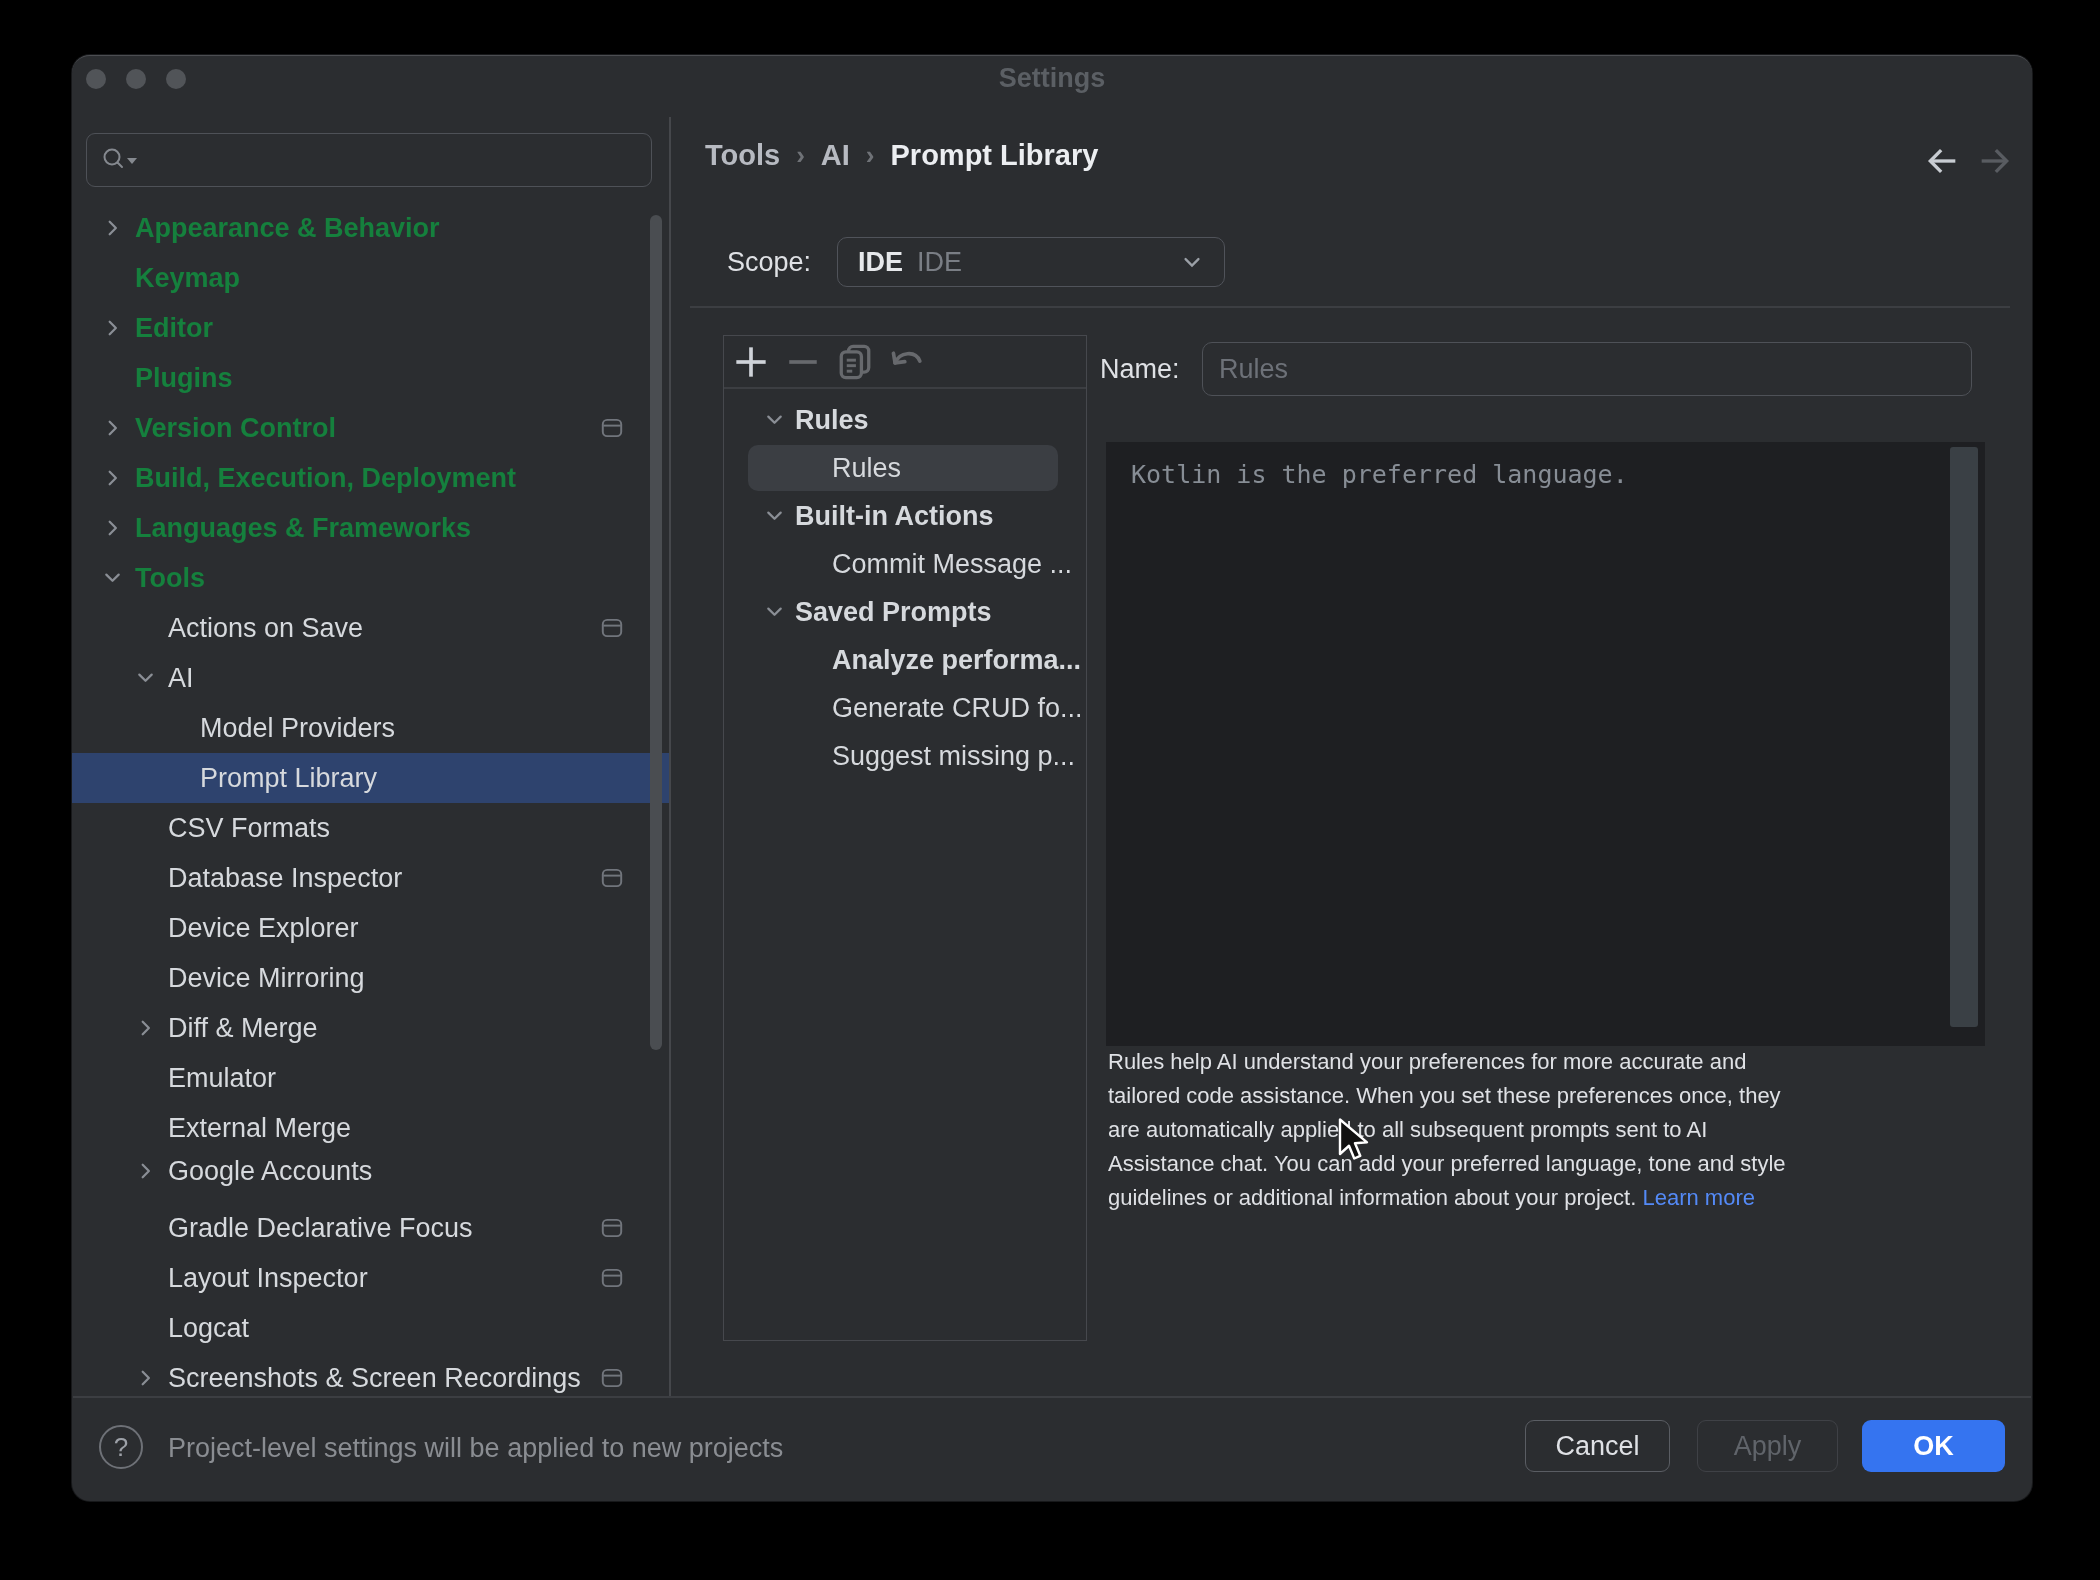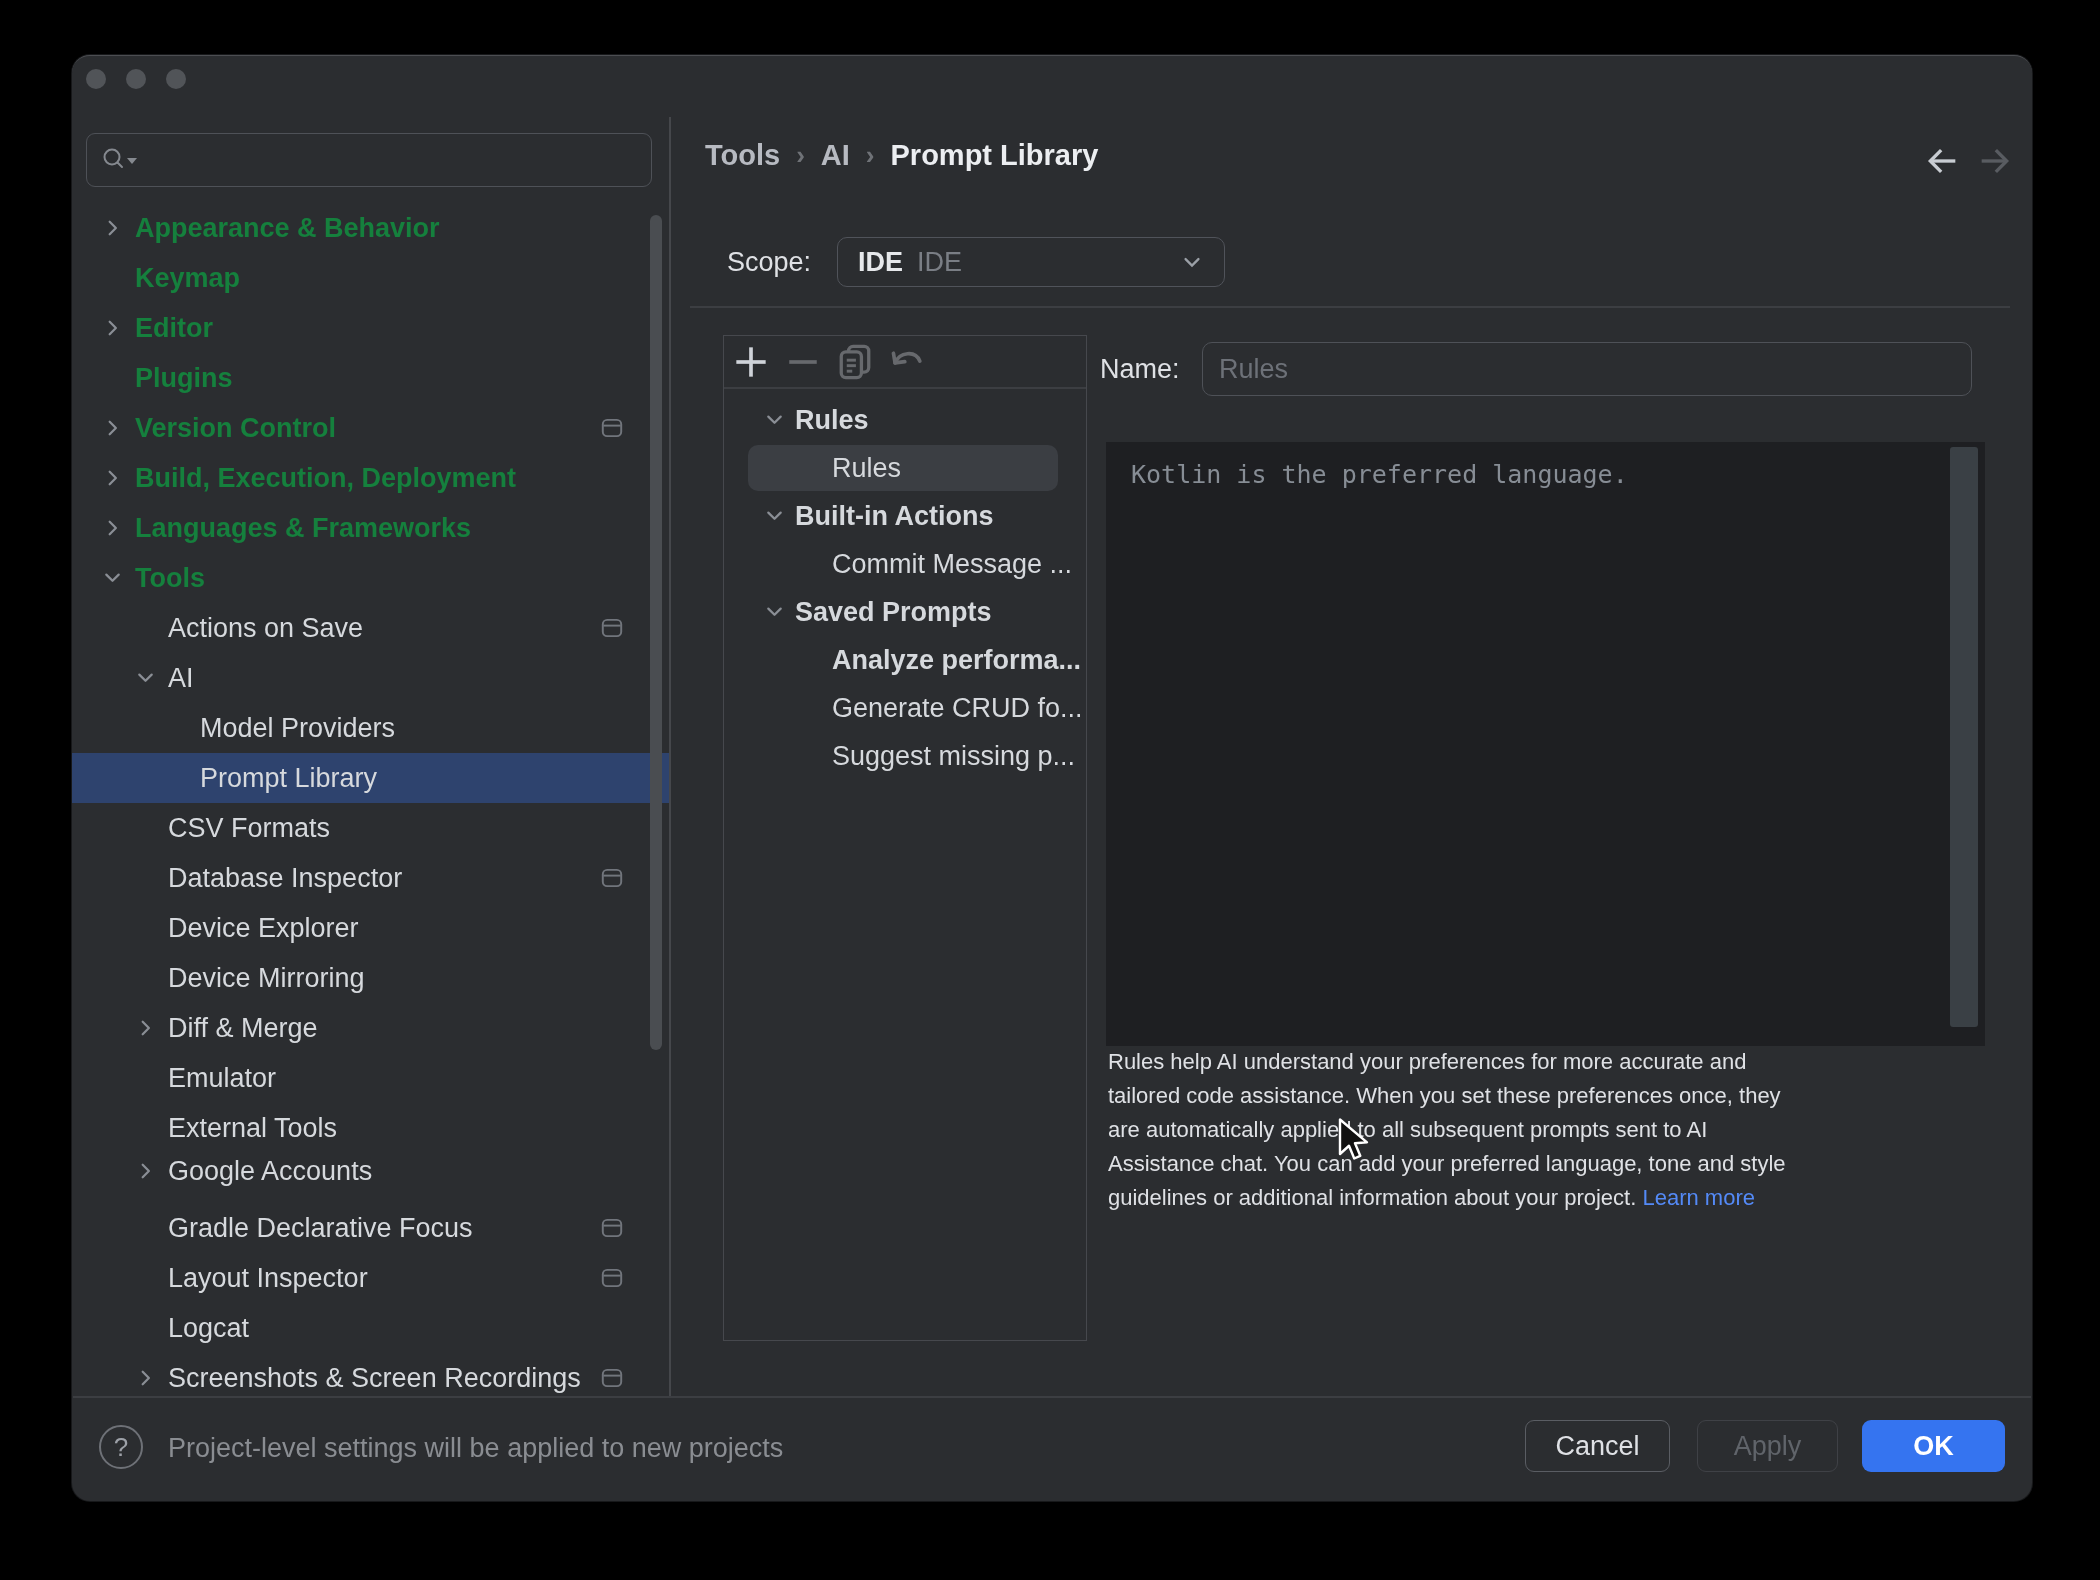--- a/index.html
+++ b/index.html
@@ -70,20 +70,21 @@
 </style>
 </head>
 <body>
 
 <div id="stage">
   <div class="abs window"></div>
 
   <span class="tl" style="left:86px"></span>
   <span class="tl" style="left:126px"></span>
   <span class="tl" style="left:166px"></span>
+  <div class="abs title">Settings</div>
 
   <div class="abs search">
     <span class="abs" style="left:14px;top:11px">
       <svg width="42" height="30" viewBox="0 0 42 30">
         <circle cx="11" cy="12" r="7.5" fill="none" stroke="#85898f" stroke-width="2"></circle>
         <line x1="16.5" y1="17.5" x2="21" y2="22" stroke="#85898f" stroke-width="2" stroke-linecap="round"></line>
         <polygon points="26,13 36,13 31,19" fill="#85898f"></polygon>
       </svg>
     </span>
     <input type="text" style="">
@@ -174,21 +175,21 @@
       <div class="side-row" style="top: 1003px;">
         <svg width="27" height="27" viewBox="0 0 24 24" class="chev" style="left: 60px;">
           <polyline points="9.5,6.5 15,12 9.5,17.5" fill="none" stroke="#8a8e95" stroke-width="2" stroke-linecap="round" stroke-linejoin="round"></polyline>
         </svg>
         <span class="lbl" style="left: 96px;">Diff &amp; Merge</span>
       </div>
       <div class="side-row" style="top: 1053px;">
         <span class="lbl" style="left: 96px;">Emulator</span>
       </div>
       <div class="side-row" style="top: 1103px;">
-        <span class="lbl" style="left: 96px;">External Tools</span>
+        <span class="lbl" style="left: 96px;">External Merge</span>
       </div>
       <div class="side-row" style="top: 1146px; text-align: center;">
         <svg width="27" height="27" viewBox="0 0 24 24" class="chev" style="left: 60px;">
           <polyline points="9.5,6.5 15,12 9.5,17.5" fill="none" stroke="#8a8e95" stroke-width="2" stroke-linecap="round" stroke-linejoin="round"></polyline>
         </svg>
         <span class="lbl" style="left: 96px;">Google Accounts</span>
       </div>
       <div class="side-row" style="top: 1203px;">
         <span class="lbl" style="left: 96px;">Gradle Declarative Focus</span>
         <svg width="26" height="26" viewBox="0 0 24 24" class="ticon">

